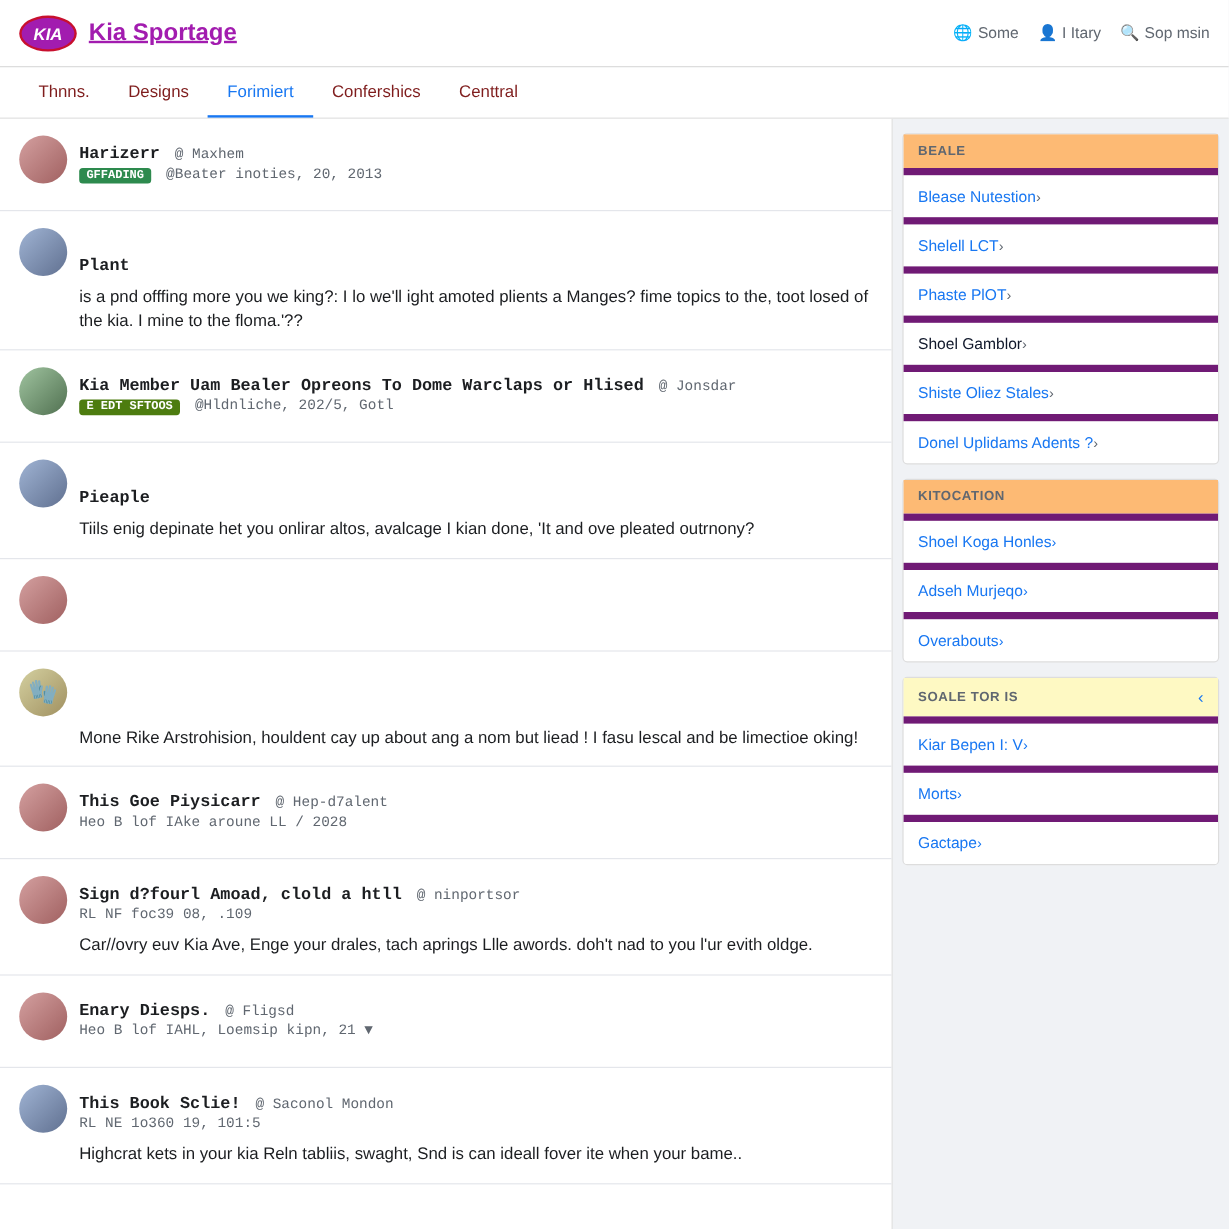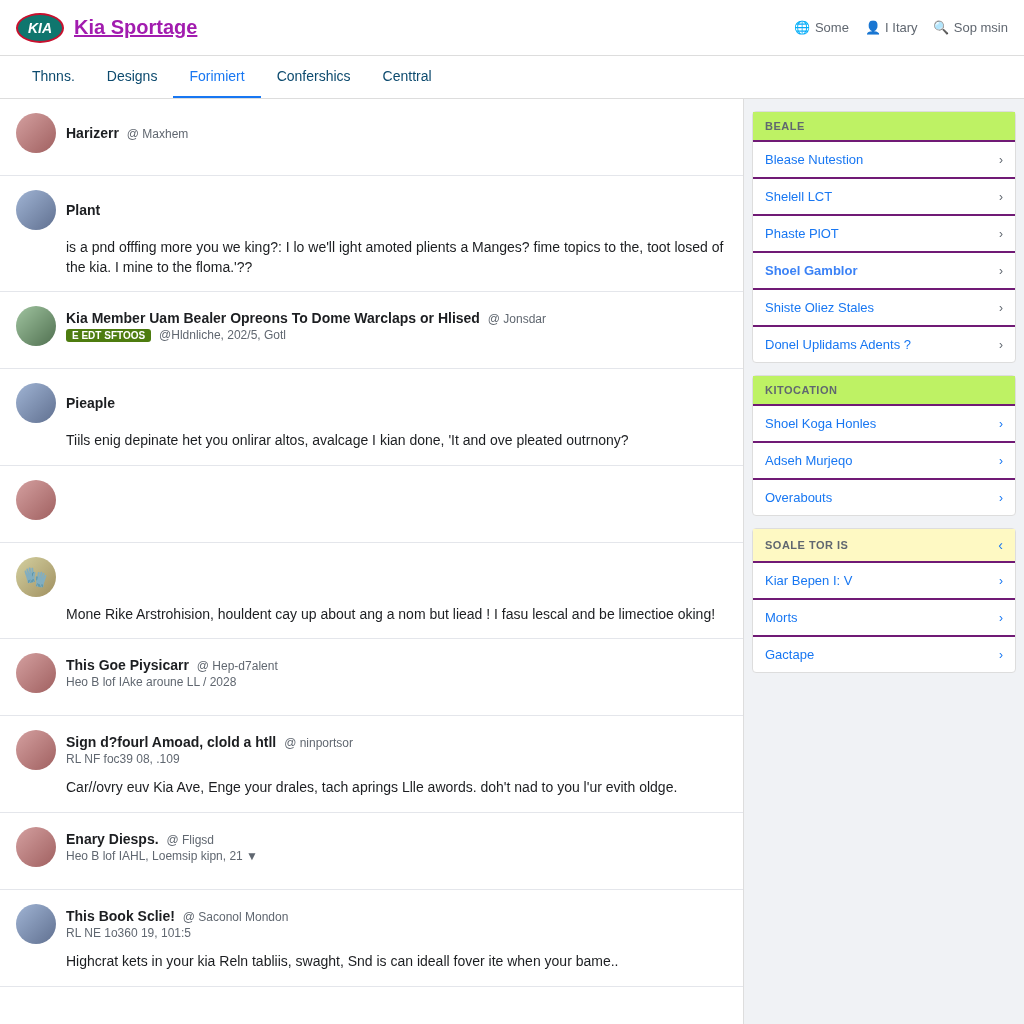--- a/index.html
+++ b/index.html
@@ -17,21 +17,21 @@
     }
     .logo-area {
       display: flex;
       align-items: center;
       gap: 10px;
       margin-right: 20px;
     }
     .kia-logo {
       width: 48px;
       height: 30px;
-      background: #0f766e;
+      background: #a21caf;
       border-radius: 50%;
       display: flex;
       align-items: center;
       justify-content: center;
       color: white;
       font-weight: 900;
       font-size: 14px;
       font-style: italic;
       border: 2px solid #c8102e;
     }
@@ -59,21 +59,21 @@
     
     .nav-tabs {
       background: white;
       border-bottom: 1px solid #ddd;
       display: flex;
       padding: 0 16px;
     }
     .nav-tab {
       padding: 12px 16px;
       cursor: pointer;
-      color: #0c4a6e;
+      color: #7f1d1d;
       font-size: 14px;
       border-bottom: 2px solid transparent;
       white-space: nowrap;
     }
     .nav-tab.active {
       color: #1877f2;
       border-bottom: 2px solid #1877f2;
       font-weight: 500;
     }
 
@@ -92,23 +92,24 @@
       border-right: 1px solid #ddd;
       min-height: 968px;
     }
 
     .post {
       padding: 14px 16px;
       border-bottom: 1px solid #e4e6eb;
     }
     .post-header {
       display: flex;
-      align-items: center;
+      align-items: flex-end;
       gap: 10px;
       margin-bottom: 8px;
+      font-family: Liberation Mono, monospace;
     }
     .avatar {
       width: 40px;
       height: 40px;
       border-radius: 50%;
       background: #ccc;
       flex-shrink: 0;
       overflow: hidden;
     }
     .avatar-f { background: linear-gradient(135deg, #d4a0a0 0%, #a06060 100%); }
@@ -156,44 +157,43 @@
       background: #f0f2f5;
       padding: 12px 8px;
     }
     .sidebar-section {
       background: white;
       border: 1px solid #ddd;
       border-radius: 4px;
       margin-bottom: 12px;
     }
     .sidebar-section-title {
-      background: #bef264;
+      background: #fdba74;
       padding: 8px 12px;
       font-size: 11px;
       font-weight: bold;
       color: #606770;
       letter-spacing: 0.5px;
       text-transform: uppercase;
     }
     .sidebar-item {
       display: flex;
       align-items: center;
-      justify-content: space-between;
       padding: 10px 12px;
-      border-top: 2px solid #701a75;
+      border-top: 6px solid #701a75;
       cursor: pointer;
     }
     .sidebar-item:first-of-type { border-top: none; }
     .sidebar-item-label {
       font-size: 13px;
       color: #1877f2;
     }
     .sidebar-item-label.bold {
-      font-weight: bold;
-      color: #3b82f6;
+      font-weight: normal;
+      color: #0f172a;
     }
     .sidebar-chevron {
       color: #1877f2;
       font-size: 12px;
     }
     .sidebar-chevron-dark {
       color: #606770;
       font-size: 12px;
     }
     .sidebar-section-header-row {
@@ -254,20 +254,24 @@
   <div class="feed">
 
     <div class="post">
       <div class="post-header">
         <div class="avatar avatar-f"></div>
         <div class="post-meta">
           <div>
             <span class="post-author">Harizerr</span>
             <span class="post-author-extra">@ Maxhem</span>
           </div>
+          <div>
+            <span class="post-badge badge-green">GFFADING</span>
+            <span class="post-date">@Beater inoties, 20, 2013</span>
+          </div>
         </div>
       </div>
     </div>
 
     <div class="post">
       <div class="post-header">
         <div class="avatar avatar-m"></div>
         <div class="post-meta">
           <span class="post-author">Plant</span>
         </div>

